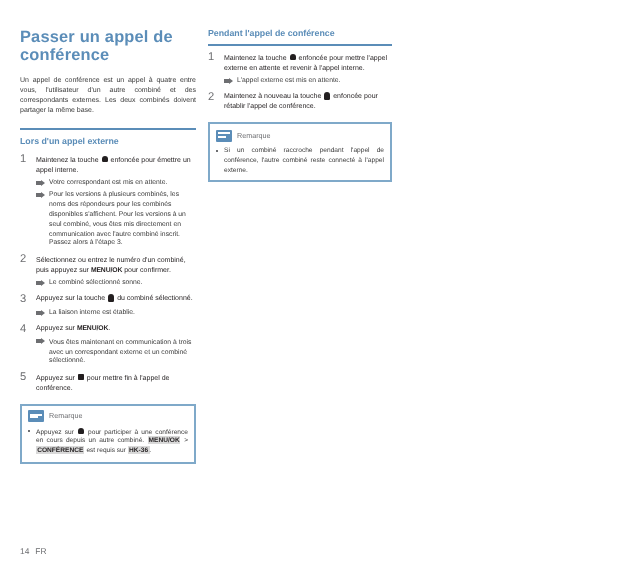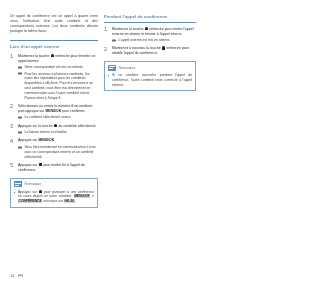--- a/index.html
+++ b/index.html
@@ -240,20 +240,21 @@
 </style>
 </head>
 <body>
 
 <div class="page">
 
   <div class="columns">
 
     <div class="col">
 
+      <h1 class="doc-title">Passer un appel de conférence</h1>
 
       <p class="intro">Un appel de conférence est un appel à quatre entre vous, l'utilisateur d'un autre combiné et des correspondants externes. Les deux combinés doivent partager la même base.</p>
 
       <h2 class="sec-title">Lors d'un appel externe</h2>
 
       <ol class="steps">
 
         <li>
           <span class="step-num">1</span>
           <span class="step-text"><span>Maintenez la touche </span><span class="kbd-glyph phone"></span><span> enfoncée pour émettre un appel interne.</span></span>

